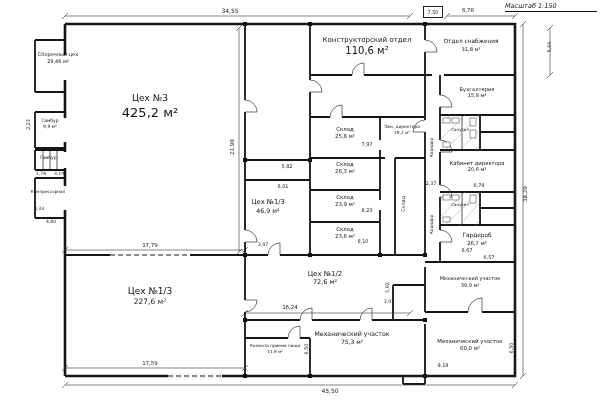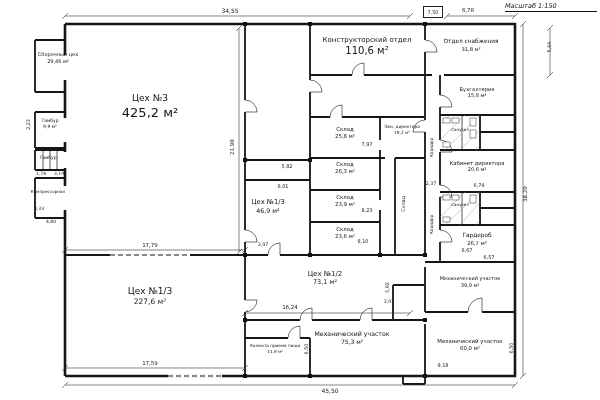--- a/index.html
+++ b/index.html
@@ -187,21 +187,21 @@
   </div>
   <div class="lbl v" style="left:384px;top:201px;width:40px;font-size:4.8px">
     <div class="nm">Склад</div>
   </div>
   <div class="lbl" style="left:246px;top:198px;width:44px;font-size:6.8px">
     <div class="nm">Цех №1/3</div>
     <div class="ar" style="font-size:6.3px">46,9 м²</div>
   </div>
   <div class="lbl" style="left:285px;top:270px;width:80px;font-size:7px">
     <div class="nm">Цех №1/2</div>
-    <div class="ar" style="font-size:6.5px">73,1 м²</div>
+    <div class="ar" style="font-size:6.5px">72,6 м²</div>
   </div>
   <div class="lbl" style="left:100px;top:286px;width:100px;font-size:9px">
     <div class="nm">Цех №1/3</div>
     <div class="ar" style="font-size:7.5px">227,6 м²</div>
   </div>
   <div class="lbl" style="left:426px;top:276px;width:88px;font-size:5px">
     <div class="nm">Механический участок</div>
     <div class="ar">39,9 м²</div>
   </div>
   <div class="lbl" style="left:300px;top:330px;width:104px;font-size:6.2px">

